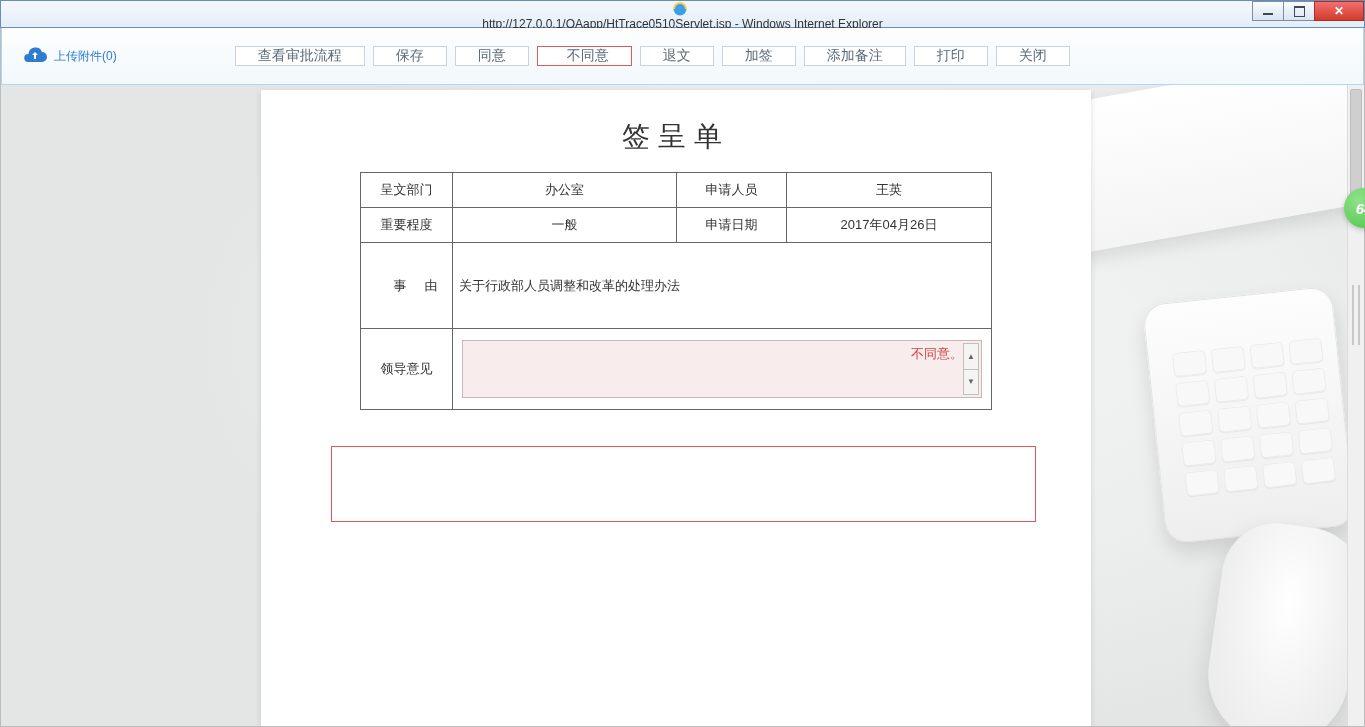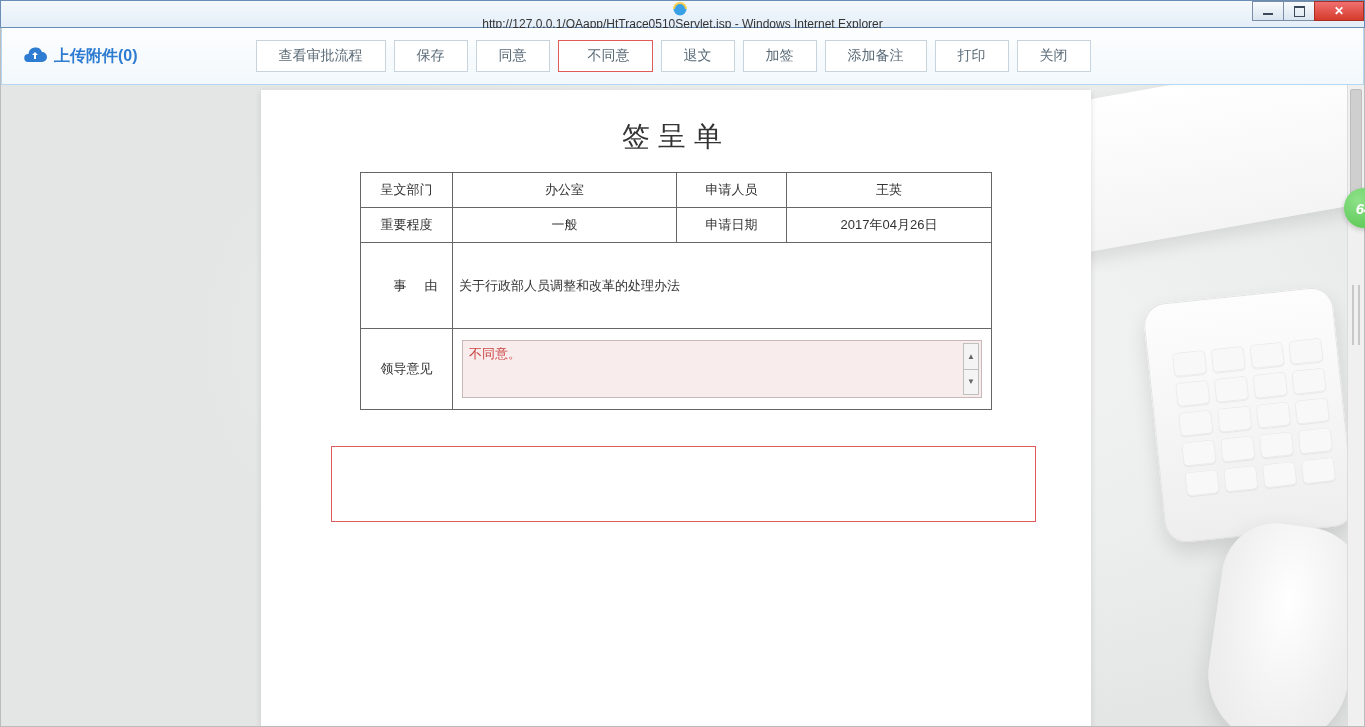--- a/index.html
+++ b/index.html
@@ -75,32 +75,32 @@
       height: 56px;
       background: linear-gradient(#fdfefe,#f2f8fc);
       display:flex;
       align-items:center;
       padding: 0 20px;
       gap: 8px;
     }
     .upload {
       display:flex;align-items:center;
       color:#2d7cd1;
-      font-size:16px;
-      font-weight:700;
+      font-size:12px;
+      font-weight:400;
       margin-right:110px;
       cursor:pointer;
     }
     .upload svg{margin-right:6px;}
     .tbtn {
       border:1px solid #c8d4dd;
       background:#fff;
       color:#5a6b78;
       font-size:14px;
-      height:32px;
+      height:20px;
       padding: 0 22px;
       cursor:pointer;
       display:flex;align-items:center;justify-content:center;
       min-width:60px;
     }
     .tbtn.highlight {
       border:1.5px solid #e05a5a;
       padding-left:29px;
     }
     .tbtn.wide{padding:0 22px;}
@@ -196,21 +196,21 @@
     .opinion-cell{
       height:64px;
       padding:2px;
     }
     .opinion-box{
       width:100%;height:58px;
       border:1px solid #c9b8b8;
       background:#f9ecec;
       color:#c44;
       font-size:13px;
-      text-align:left;
+      text-align:right;
       padding:4px 18px 4px 6px;
       position:relative;
       resize:none;
       font-family:inherit;
     }
     .spinner{
       position:absolute;
       right:2px;top:2px;bottom:2px;width:16px;
       display:flex;flex-direction:column;
       border:1px solid #c0c0c0;

